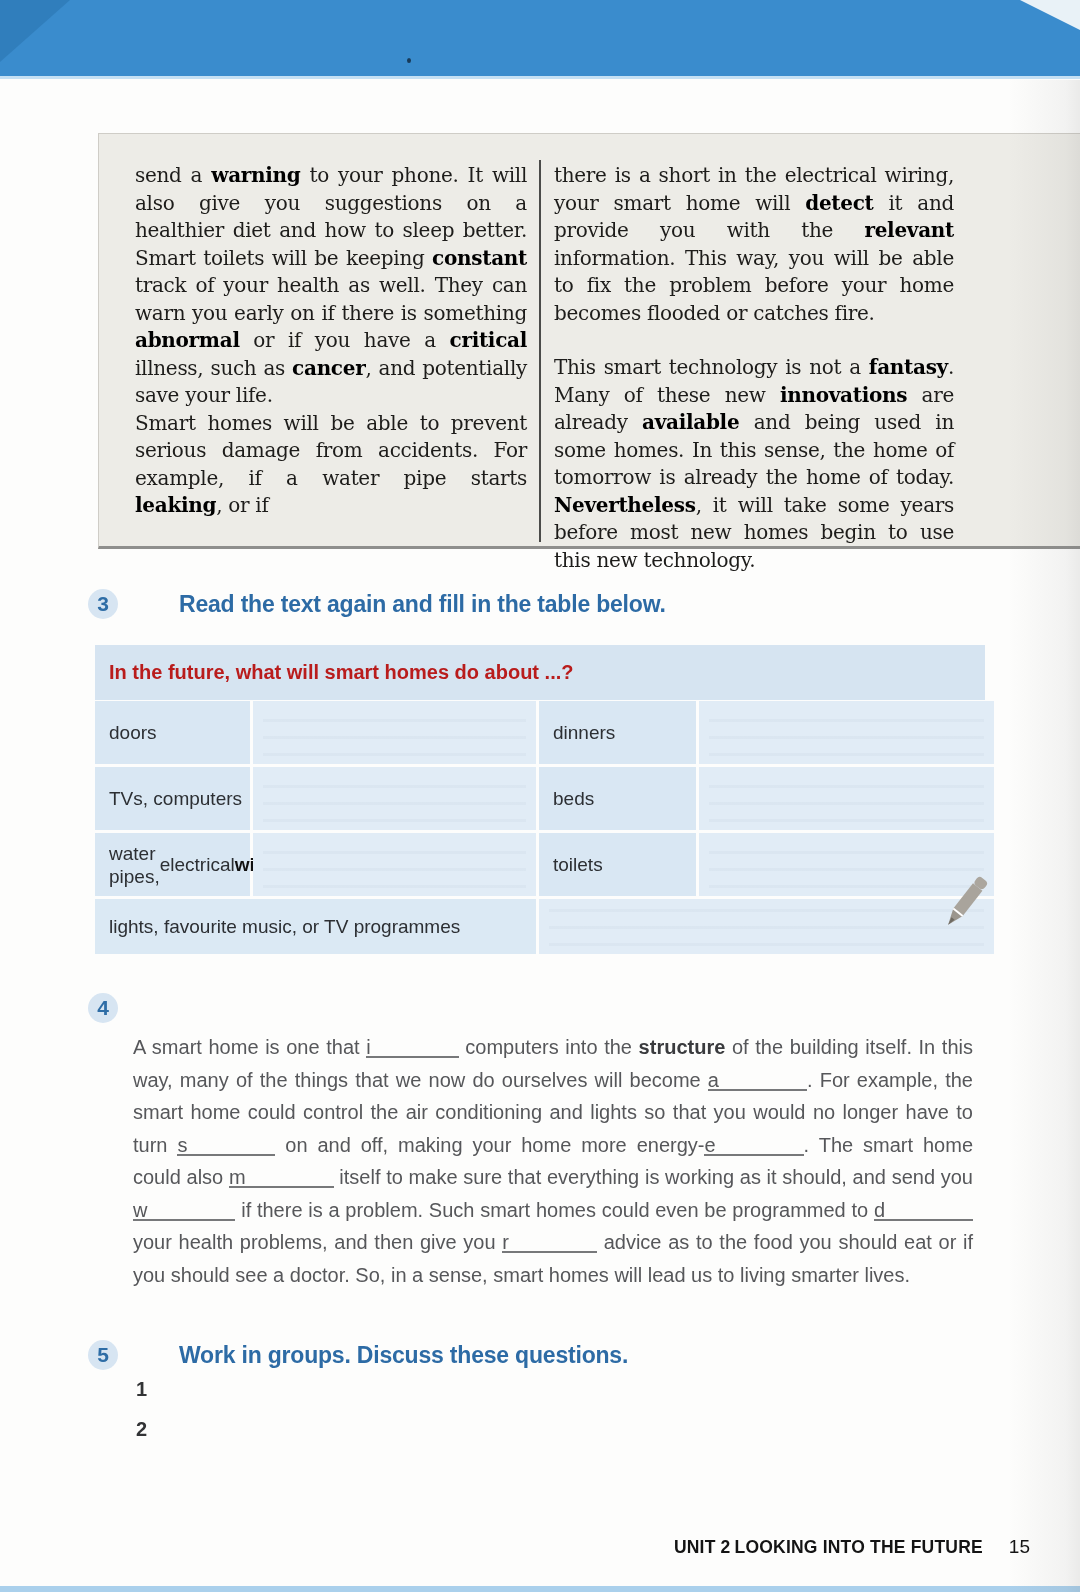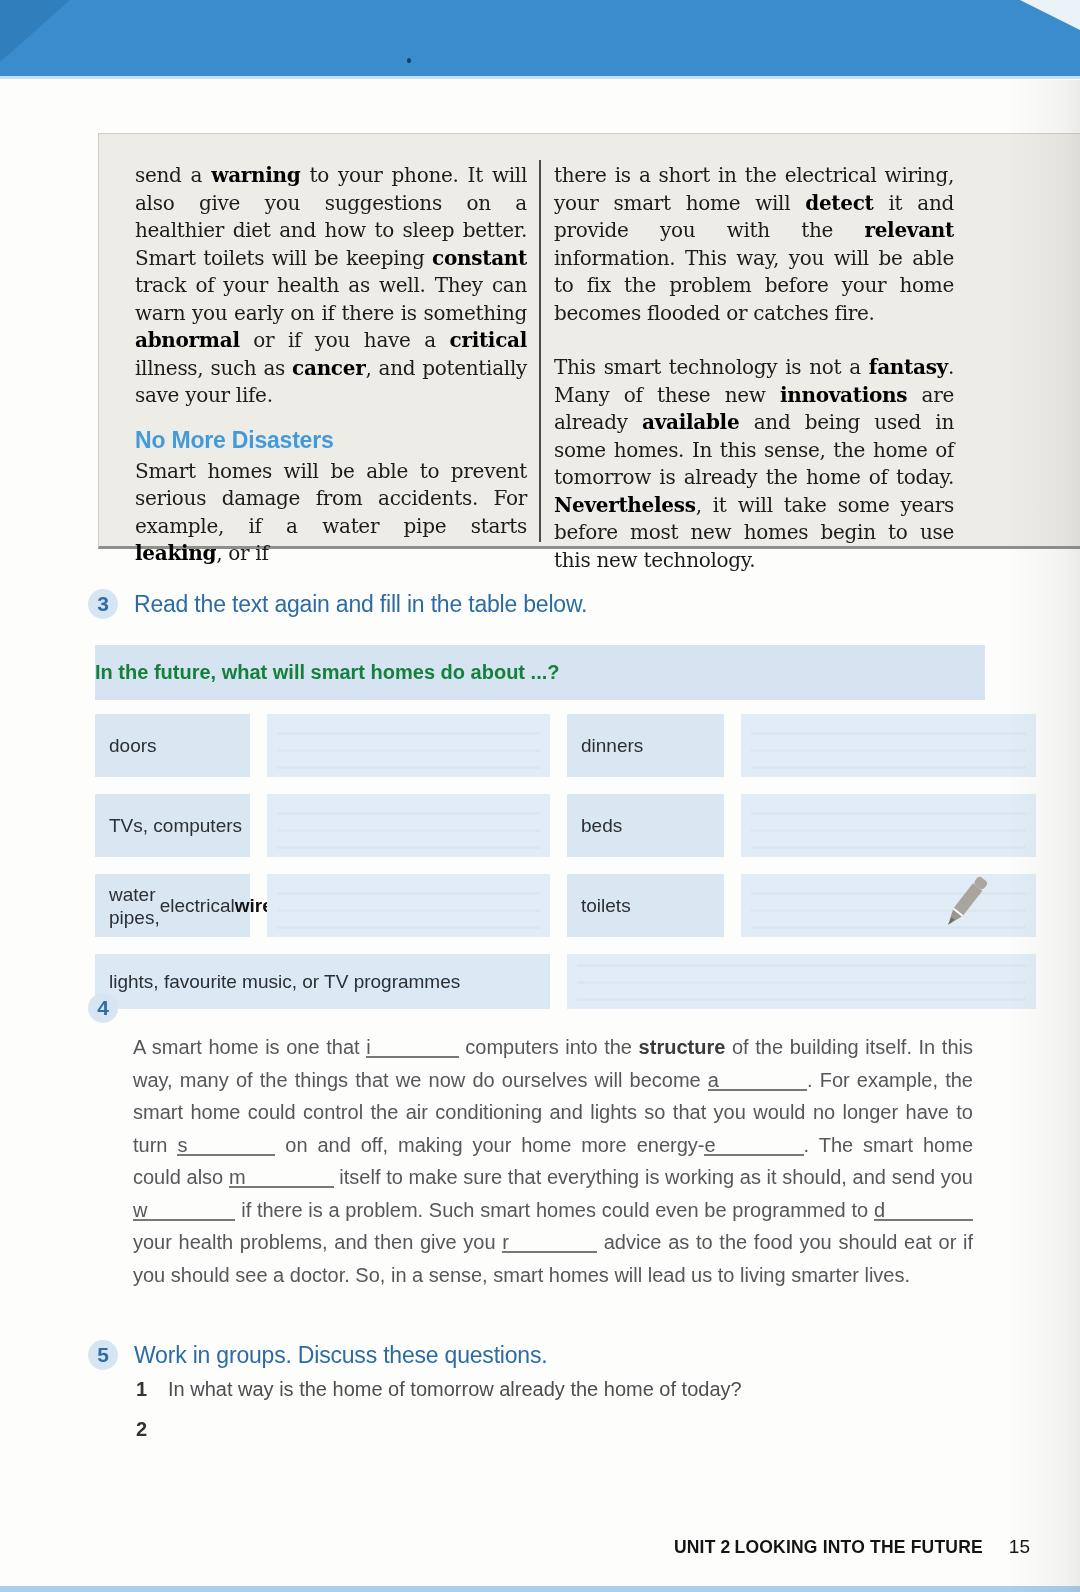--- a/index.html
+++ b/index.html
@@ -26,30 +26,30 @@
   .serif{margin:0;font-family:"DejaVu Serif","Liberation Serif",serif;font-size:20px;line-height:27.5px;
         color:#1d1c1a;text-align:justify;letter-spacing:-0.3px;}
   .serif .b{font-weight:bold;color:#000;}
   .passage-heading{margin:17px 0 4px 0;font-family:"Liberation Sans",sans-serif;font-size:23px;
         font-weight:bold;color:#439ad9;letter-spacing:-0.2px;}
   .col-right .para2{margin-top:27px;}
   
   .ex-heading{position:absolute;left:88px;display:flex;align-items:center;gap:16px;}
   .badge{display:inline-flex;align-items:center;justify-content:center;width:30px;height:30px;
         border-radius:50%;background:#d7e5f2;color:#2e6da6;font-size:21px;font-weight:bold;flex:0 0 auto;}
-  .ex-title{font-size:23px;font-weight:normal;color:#2d6ba5;letter-spacing:-0.2px;}
+  .ex-title{font-size:23px;font-weight:bold;color:#2d6ba5;letter-spacing:-0.2px;margin-left:45px;}
   .ex3{top:589px;}
   .ex4{top:993px;}
   .ex5{top:1340px;}
   
   .smart-table{position:absolute;left:95px;top:645px;width:890px;}
-  .t-header{height:55px;background:#d6e4f1;display:flex;align-items:center;
-        box-sizing:border-box;font-size:20px;font-weight:bold;color:#15803d;position:relative;}
+  .t-header{height:55px;background:#d6e4f1;display:flex;align-items:center;padding-left:14px;
+        box-sizing:border-box;font-size:20px;font-weight:bold;color:#b91c1c;position:relative;}
   .t-grid{display:grid;grid-template-columns:155px 283px 157px 295px;
-        grid-template-rows:63px 63px 63px 55px;gap:17px;margin-top:14px;}
+        grid-template-rows:63px 63px 63px 55px;gap:3px;margin-top:1px;}
   .t-cell{display:flex;align-items:center;padding-left:14px;box-sizing:border-box;
         font-size:19px;color:#2c2f33;line-height:23px;}
   .t-cell .b{font-weight:bold;color:#111;}
   .lbl{background:#d9e7f3;}
   .blank-cell{background:#e1ecf6;position:relative;}
   .blank-cell::before{content:"";position:absolute;inset:8px 10px;opacity:.55;
         background:repeating-linear-gradient(0deg,rgba(110,130,155,0.10) 0 3px,transparent 3px 17px);}
   .span2-left{grid-column:1 / span 2;background:#dbe9f4;}
   .span2-right{grid-column:3 / span 2;}
   
@@ -79,21 +79,20 @@
 
   <div class="top-band">
     <div class="band-corner-dark"></div>
     <div class="band-corner-white"></div>
     <div class="band-speck"></div>
   </div>
 
   <div class="reading-box">
     <div class="col col-left">
       <p class="serif"><span>send a </span><span class="b">warning</span><span> to your phone. It will also give you suggestions on a healthier diet and how to sleep better. Smart toilets will be keeping </span><span class="b">constant</span><span> track of your health as well. They can warn you early on if there is something </span><span class="b">abnormal</span><span> or if you have a </span><span class="b">critical</span><span> illness, such as </span><span class="b">cancer</span><span>, and potentially save your life.</span></p>
-      <h3 class="passage-heading">No More Disasters</h3>
       <p class="serif"><span>Smart homes will be able to prevent serious damage from accidents. For example, if a water pipe starts </span><span class="b">leaking</span><span>, or if</span></p>
     </div>
     <div class="col-divider"></div>
     <div class="col col-right">
       <p class="serif"><span>there is a short in the electrical wiring, your smart home will </span><span class="b">detect</span><span> it and provide you with the </span><span class="b">relevant</span><span> information. This way, you will be able to fix the problem before your home becomes flooded or catches fire.</span></p>
       <p class="serif para2"><span>This smart technology is not a </span><span class="b">fantasy</span><span>. Many of these new </span><span class="b">innovations</span><span> are already </span><span class="b">available</span><span> and being used in some homes. In this sense, the home of tomorrow is already the home of today. </span><span class="b">Nevertheless</span><span>, it will take some years before most new homes begin to use this new technology.</span></p>
     </div>
   </div>
 
   <div class="ex-heading ex3">
@@ -158,21 +157,20 @@
   <div class="summary"><span>A smart home is one that </span><span class="blank"><span class="blank-letter">i</span><span class="blank-line"></span></span><span> computers into the </span><span class="b">structure</span><span> of the building itself. In this way, many of the things that we now do ourselves will become </span><span class="blank"><span class="blank-letter">a</span><span class="blank-line"></span></span><span>. For example, the smart home could control the air conditioning and lights so that you would no longer have to turn </span><span class="blank"><span class="blank-letter">s</span><span class="blank-line"></span></span><span> on and off, making your home more energy-</span><span class="blank"><span class="blank-letter">e</span><span class="blank-line"></span></span><span>. The smart home could also </span><span class="blank"><span class="blank-letter">m</span><span class="blank-line"></span></span><span> itself to make sure that everything is working as it should, and send you </span><span class="blank"><span class="blank-letter">w</span><span class="blank-line"></span></span><span> if there is a problem. Such smart homes could even be programmed to </span><span class="blank"><span class="blank-letter">d</span><span class="blank-line"></span></span><span> your health problems, and then give you </span><span class="blank"><span class="blank-letter">r</span><span class="blank-line"></span></span><span> advice as to the food you should eat or if you should see a doctor. So, in a sense, smart homes will lead us to living smarter lives.</span></div>
 
   <div class="ex-heading ex5">
     <span class="badge">5</span>
     <span class="ex-title">Work in groups. Discuss these questions.</span>
   </div>
 
   <div class="questions">
     <div class="q-row">
       <span class="q-num">1</span>
-      <span class="q-text">In what way is the home of tomorrow already the home of today?</span>
     </div>
     <div class="q-row">
       <span class="q-num">2</span>
     </div>
   </div>
 
   <div class="footer">
     <span class="f-bold">UNIT 2</span>
     <span class="f-bold">LOOKING INTO THE FUTURE</span>
     <span class="f-page">15</span>

